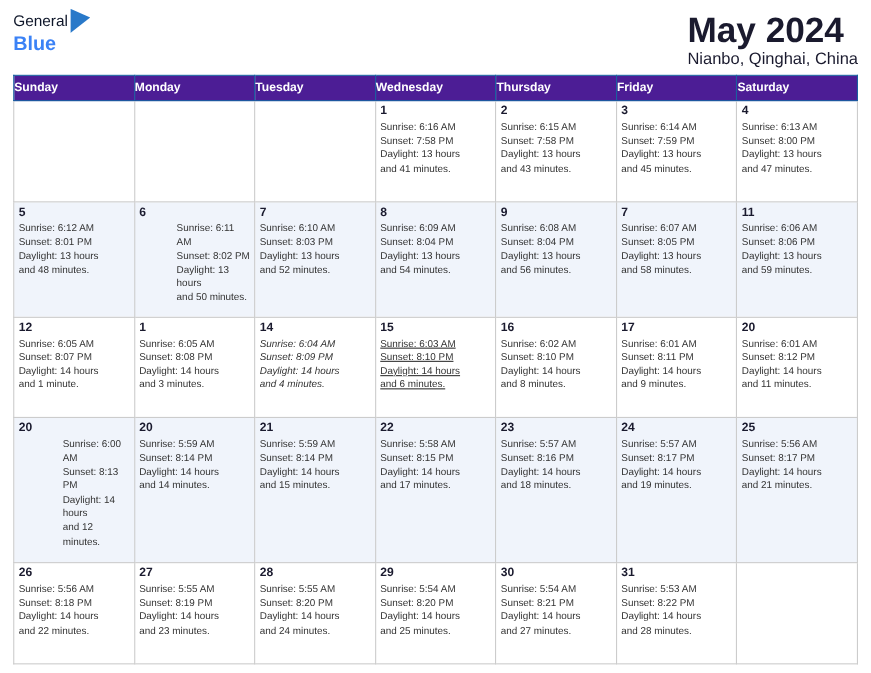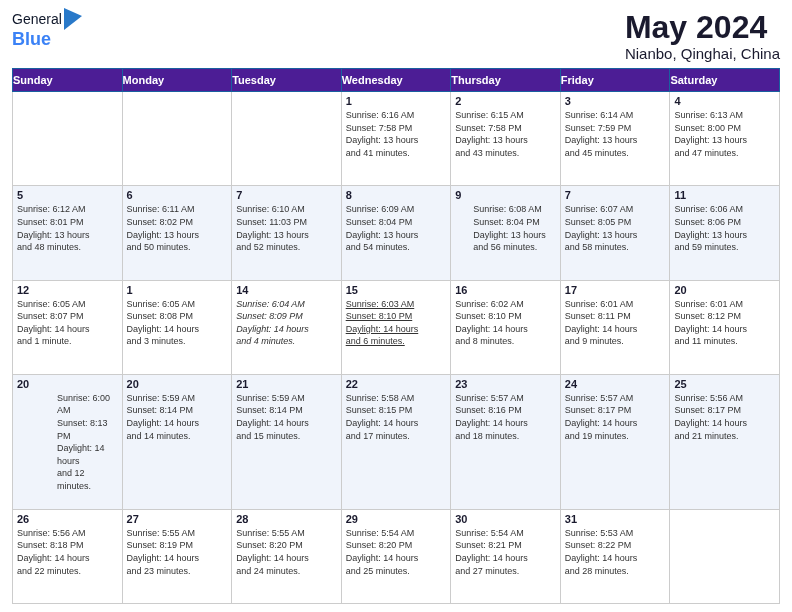--- a/index.html
+++ b/index.html
@@ -183,42 +183,42 @@
         <tr>
           <td>
             <div class="day-number">5</div>
             <div class="day-info" style="white-space: pre-line;">Sunrise: 6:12 AM
 Sunset: 8:01 PM
 Daylight: 13 hours
 and 48 minutes.</div>
           </td>
           <td>
             <div class="day-number">6</div>
-            <div class="day-info" style="white-space: pre-line;">Sunrise: 6:11 AM
+            <div class="day-info" style="white-space: pre-line; margin-left: 34px;">Sunrise: 6:11 AM
 Sunset: 8:02 PM
 Daylight: 13 hours
 and 50 minutes.</div>
           </td>
           <td>
             <div class="day-number">7</div>
             <div class="day-info" style="white-space: pre-line;">Sunrise: 6:10 AM
-Sunset: 11:03 PM
+Sunset: 8:03 PM
 Daylight: 13 hours
 and 52 minutes.</div>
           </td>
           <td>
             <div class="day-number">8</div>
             <div class="day-info" style="white-space: pre-line;">Sunrise: 6:09 AM
 Sunset: 8:04 PM
 Daylight: 13 hours
 and 54 minutes.</div>
           </td>
           <td>
             <div class="day-number">9</div>
-            <div class="day-info" style="white-space: pre-line; margin-left: 18px;">Sunrise: 6:08 AM
+            <div class="day-info" style="white-space: pre-line;">Sunrise: 6:08 AM
 Sunset: 8:04 PM
 Daylight: 13 hours
 and 56 minutes.</div>
           </td>
           <td>
             <div class="day-number">7</div>
             <div class="day-info" style="white-space: pre-line;">Sunrise: 6:07 AM
 Sunset: 8:05 PM
 Daylight: 13 hours
 and 58 minutes.</div>

